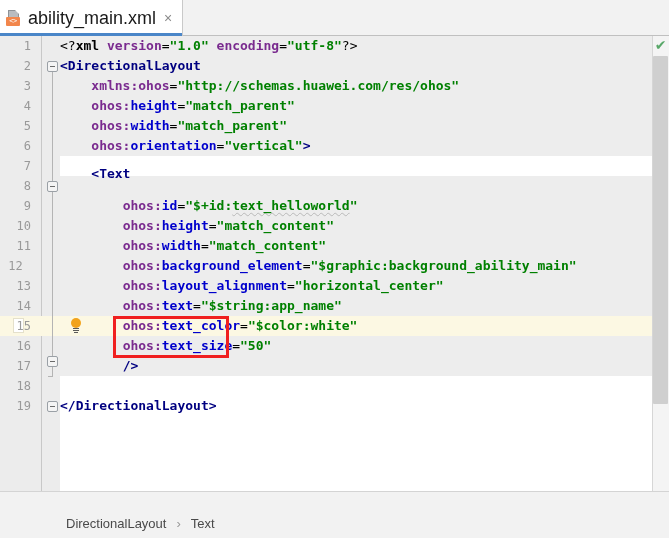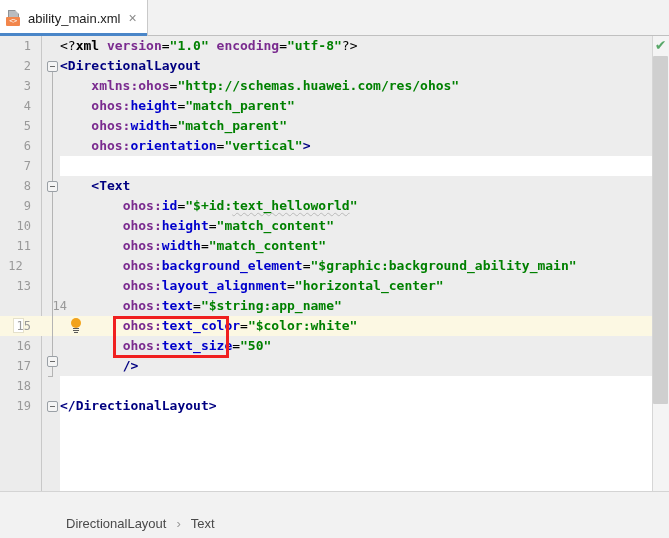--- a/index.html
+++ b/index.html
@@ -37,21 +37,21 @@
     gap: 6px;
   }
   #tab::after {
     content: "";
     position: absolute;
     left: 0; right: 0; bottom: 0;
     height: 3px;
     background: #4a86c8;
   }
   .tab-label {
-    font-size: 13px;
+    font-size: 18px;
     color: #1a1a1a;
     white-space: nowrap;
   }
   .tab-close {
     font-size: 14px;
     color: #8a8a8a;
     line-height: 1;
     padding: 0 2px;
     cursor: default;
   }
@@ -331,42 +331,42 @@
   <div class="lnum" style="top:60px;">4</div>
   <div class="lnum" style="top:80px;">5</div>
   <div class="lnum" style="top:100px;">6</div>
   <div class="lnum" style="top:120px;">7</div>
   <div class="lnum" style="top:140px;">8</div>
   <div class="lnum" style="top:160px;">9</div>
   <div class="lnum" style="top:180px;">10</div>
   <div class="lnum" style="top:200px;">11</div>
   <div class="lnum" style="top:220px;text-align:center;">12</div>
   <div class="lnum" style="top:240px;">13</div>
-  <div class="lnum" style="top:260px;padding-left:36px;">14</div>
+  <div class="lnum" style="top:260px;">14</div>
   <div class="lnum" style="top:280px;">15</div>
   <div class="lnum" style="top:300px;">16</div>
   <div class="lnum" style="top:320px;">17</div>
   <div class="lnum" style="top:340px;">18</div>
   <div class="lnum" style="top:360px;">19</div>
 
   <div class="code" style="top:0px;"><span class="t-punct">&lt;?</span><span class="t-pi">xml </span><span class="t-attr">version</span><span class="t-punct">=</span><span class="t-val">"1.0"</span><span class="t-punct"> </span><span class="t-attr">encoding</span><span class="t-punct">=</span><span class="t-val">"utf-8"</span><span class="t-punct">?&gt;</span></div>
 
   <div class="code" style="top:20px;"><span class="t-tag">&lt;DirectionalLayout</span></div>
 
   <div class="code" style="top:40px;"><span>    </span><span class="t-attr">xmlns:ohos</span><span class="t-punct">=</span><span class="t-val">"http://schemas.huawei.com/res/ohos"</span></div>
 
   <div class="code" style="top:60px;"><span>    </span><span class="t-attr">ohos:</span><span class="t-attr2">height</span><span class="t-punct">=</span><span class="t-val">"match_parent"</span></div>
 
   <div class="code" style="top:80px;"><span>    </span><span class="t-attr">ohos:</span><span class="t-attr2">width</span><span class="t-punct">=</span><span class="t-val">"match_parent"</span></div>
 
   <div class="code" style="top:100px;"><span>    </span><span class="t-attr">ohos:</span><span class="t-attr2">orientation</span><span class="t-punct">=</span><span class="t-val">"vertical"</span><span class="t-tag">&gt;</span></div>
 
   <div class="code" style="top:120px;"></div>
 
-  <div class="code" style="top:140px;text-align:right;"><span>    </span><span class="t-tag">&lt;Text</span></div>
+  <div class="code" style="top:128px;text-align:right;"><span>    </span><span class="t-tag">&lt;Text</span></div>
 
   <div class="code" style="top:160px;"><span>        </span><span class="t-attr">ohos:</span><span class="t-attr2">id</span><span class="t-punct">=</span><span class="t-val">"$+id:</span><span class="t-val squiggle">text_helloworld</span><span class="t-val">"</span></div>
 
   <div class="code" style="top:180px;"><span>        </span><span class="t-attr">ohos:</span><span class="t-attr2">height</span><span class="t-punct">=</span><span class="t-val">"match_content"</span></div>
 
   <div class="code" style="top:200px;"><span>        </span><span class="t-attr">ohos:</span><span class="t-attr2">width</span><span class="t-punct">=</span><span class="t-val">"match_content"</span></div>
 
   <div class="code" style="top:220px;"><span>        </span><span class="t-attr">ohos:</span><span class="t-attr2">background_element</span><span class="t-punct">=</span><span class="t-val">"$graphic:background_ability_main"</span></div>
 
   <div class="code" style="top:240px;"><span>        </span><span class="t-attr">ohos:</span><span class="t-attr2">layout_alignment</span><span class="t-punct">=</span><span class="t-val">"horizontal_center"</span></div>

